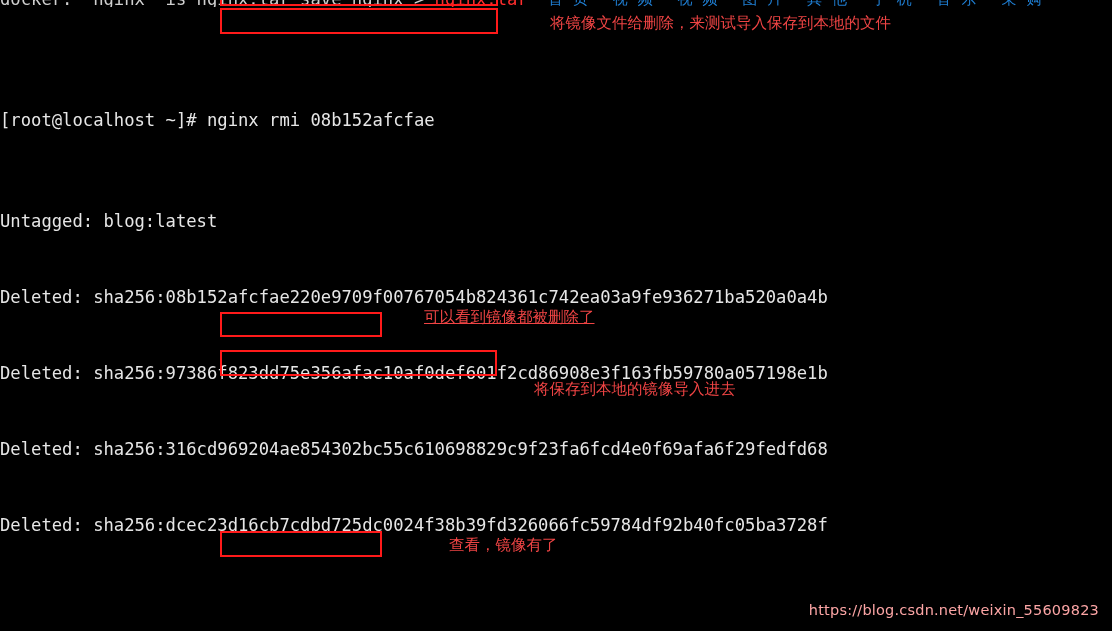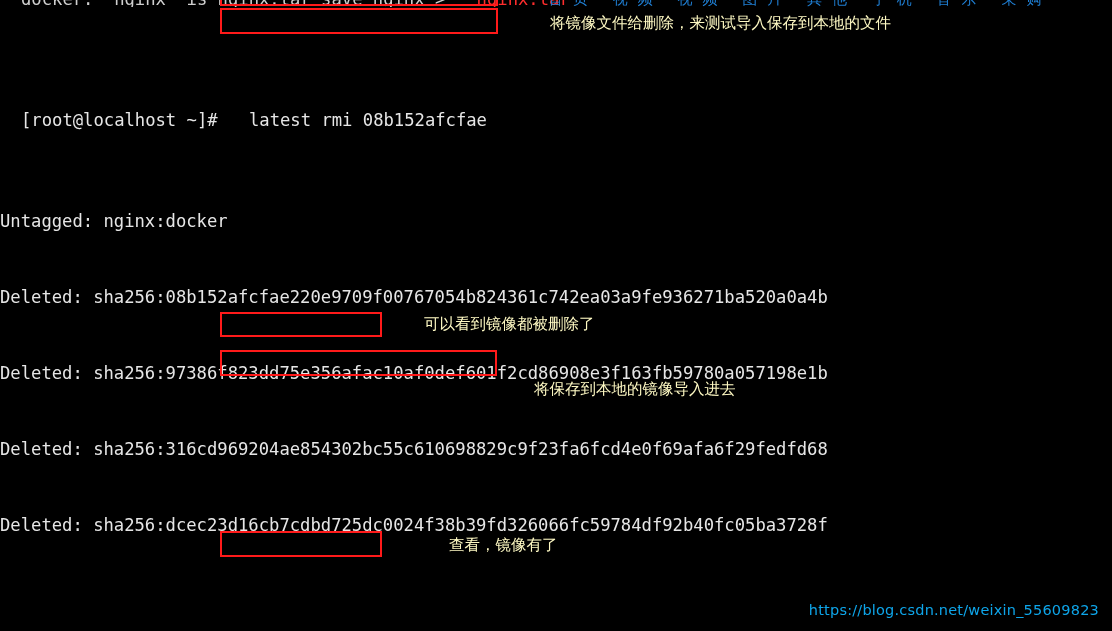--- a/index.html
+++ b/index.html
@@ -72,69 +72,69 @@
     left: 0;
     top: 7px;
     width: 1112px;
     white-space: pre;
   }
   .line {
     height: 25.3px;
     white-space: pre;
     position: relative;
   }
-  .seg { white-space: pre; margin-left: 21px; }
+  .seg { white-space: pre; }
   .c-white  { color: #e6e6e6; }
 
   
   .redbox {
     position: absolute;
     border: 2px solid #ff1a1a;
     box-sizing: border-box;
     pointer-events: none;
   }
 
   
   .annot {
     position: absolute;
-    color: #fef9c3;
+    color: #ef4444;
     font-family: "DejaVu Sans", sans-serif;
     font-size: 15.5px;
     line-height: 18px;
     white-space: nowrap;
   }
 
   .watermark {
     position: absolute;
     right: 13px;
     bottom: 8px;
-    color: #0ea5e9;
+    color: #fca5a5;
     font-family: "DejaVu Sans", sans-serif;
     font-size: 14.5px;
     letter-spacing: 0.2px;
     white-space: nowrap;
   }
 </style>
 </head>
 <body>
 
 <div id="terminal">
 
   <div class="browser-strip">
     <div class="clip-cmd"><span class="seg">docker: 'nginx' is nginx.tar save nginx &gt; </span><span class="seg clip-red">nginx.tar</span></div>
     <div class="clipbox"></div>
     <div class="nav-items">首页   视频   视频   图片   其他   手机   音乐   采购</div>
   </div>
 
   <div class="lines">
 
     
-    <div class="line"><span class="seg c-white">[root@localhost ~]# </span><span class="seg c-white">latest rmi 08b152afcfae</span></div>
+    <div class="line"><span class="seg c-white">[root@localhost ~]# </span><span class="seg c-white">nginx rmi 08b152afcfae</span></div>
 
-    <div class="line c-white">Untagged: nginx:docker</div>
+    <div class="line c-white">Untagged: blog:latest</div>
     <div class="line c-white">Deleted: sha256:08b152afcfae220e9709f00767054b824361c742ea03a9fe936271ba520a0a4b</div>
     <div class="line c-white">Deleted: sha256:97386f823dd75e356afac10af0def601f2cd86908e3f163fb59780a057198e1b</div>
     <div class="line c-white">Deleted: sha256:316cd969204ae854302bc55c610698829c9f23fa6fcd4e0f69afa6f29fedfd68</div>
     <div class="line c-white">Deleted: sha256:dcec23d16cb7cdbd725dc0024f38b39fd326066fc59784df92b40fc05ba3728f</div>
     
     
     
 
     
     
@@ -174,19 +174,19 @@
     
 
   </div>
 
   <div class="redbox" style="left:220px; top:8px; width:278px; height:26px;"></div>
   <div class="redbox" style="left:220px; top:312px; width:162px; height:25px;"></div>
   <div class="redbox" style="left:220px; top:350px; width:277px; height:26px;"></div>
   <div class="redbox" style="left:220px; top:531px; width:162px; height:26px;"></div>
 
   <div class="annot" style="left:550px; top:14px;">将镜像文件给删除，来测试导入保存到本地的文件</div>
-  <div class="annot" style="left:424px; top:315px;">可以看到镜像都被删除了</div>
+  <div class="annot" style="left:424px; top:308px;text-decoration:underline;">可以看到镜像都被删除了</div>
   <div class="annot" style="left:534px; top:355px;margin-top:25px;">将保存到本地的镜像导入进去</div>
   <div class="annot" style="left:449px; top:536px;text-align:center;">查看，镜像有了</div>
 
   <div class="watermark">https://blog.csdn.net/weixin_55609823</div>
 
 </div>
 
 </body></html>

